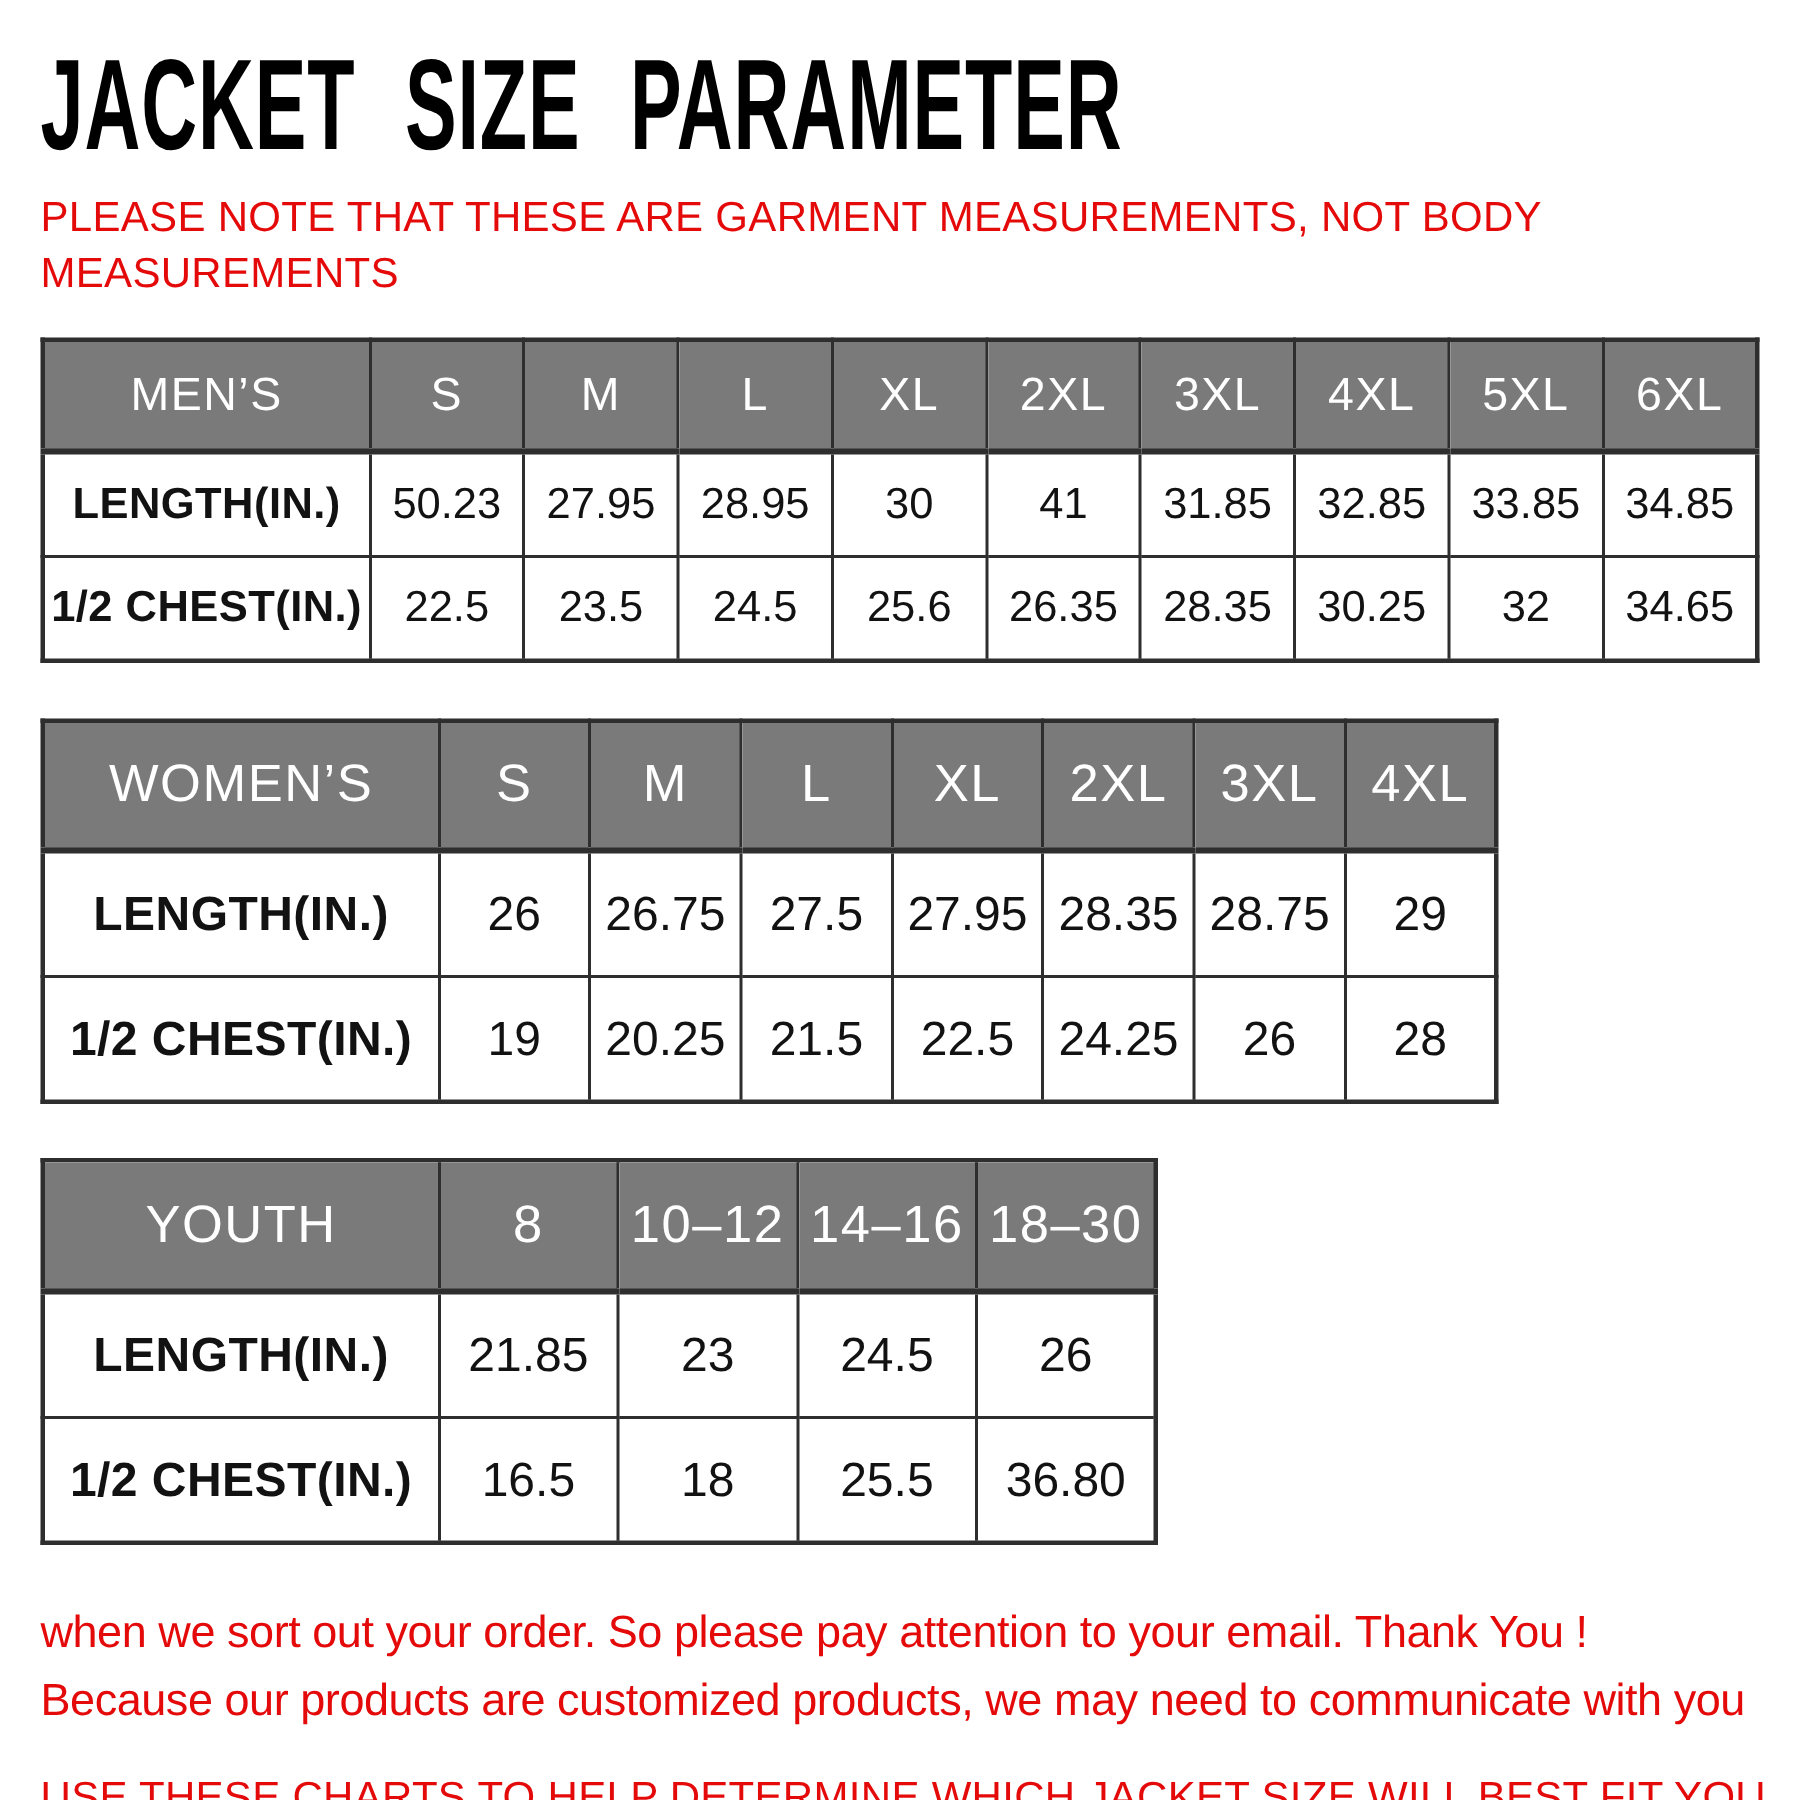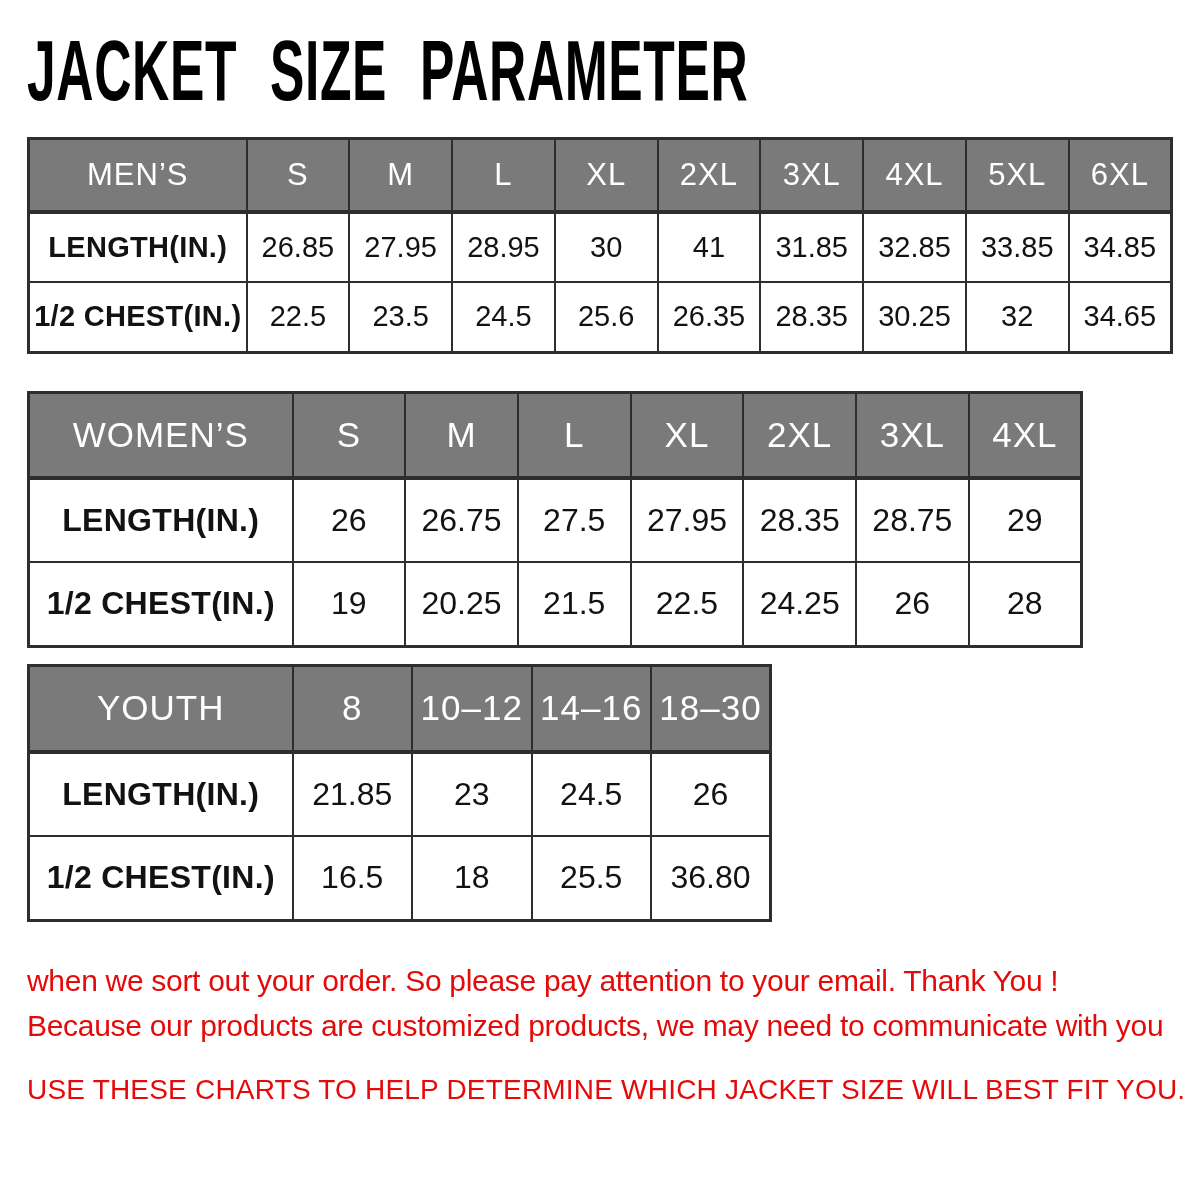--- a/index.html
+++ b/index.html
@@ -42,26 +42,26 @@
     background:var(--gray);color:#ffffff;
     border-bottom:4px solid var(--border);
     letter-spacing:1px;
   }
 
   .mens{width:1146px;margin-top:25px;padding-left:21px;}
   .mens thead th{height:74px;font-size:31px;}
   .mens tbody th,.mens tbody td{height:70px;font-size:29px;}
   .mens col.c-label{width:218px;}
 
-  .womens{width:1056px;margin-top:37px;padding-left:36px;}
+  .womens{width:972px;margin-top:37px;padding-left:36px;}
   .womens thead th{height:86px;font-size:35px;}
   .womens tbody th,.womens tbody td{height:84px;font-size:32px;}
   .womens col.c-label{width:264px;}
 
-  .youth{width:745px;margin-top:16px;}
+  .youth{width:745px;margin-top:36px;}
   .youth thead th{height:87px;font-size:35px;}
   .youth tbody th,.youth tbody td{height:84px;font-size:32px;}
   .youth col.c-label{width:264px;}
 
   .rowlabel{letter-spacing:0.3px;font-weight:bold;}
 
   .footer-para{
     margin-top:36px;color:var(--red);
     font-size:30px;line-height:1.5;letter-spacing:-0.3px;
   }
@@ -71,20 +71,24 @@
     font-size:28px;letter-spacing:0.2px;white-space:nowrap;
   }
 </style>
 </head>
 <body>
 
 <div class="page">
 
   <h1 class="title">JACKET SIZE PARAMETER</h1>
 
+  <div class="note">
+    <div>PLEASE NOTE THAT THESE ARE GARMENT MEASUREMENTS, NOT BODY</div>
+    <div>MEASUREMENTS</div>
+  </div>
 
   <table class="mens">
     <colgroup>
         <col class="c-label">
         <col>
         <col>
         <col>
         <col>
         <col>
         <col>
@@ -102,21 +106,21 @@
         <th>2XL</th>
         <th>3XL</th>
         <th>4XL</th>
         <th>5XL</th>
         <th>6XL</th>
       </tr>
     </thead>
     <tbody>
       <tr>
         <th class="rowlabel">LENGTH(IN.)</th>
-        <td>26.85</td>
+        <td>50.23</td>
         <td>27.95</td>
         <td>28.95</td>
         <td>30</td>
         <td>41</td>
         <td>31.85</td>
         <td>32.85</td>
         <td>33.85</td>
         <td>34.85</td>
       </tr>
       <tr>

